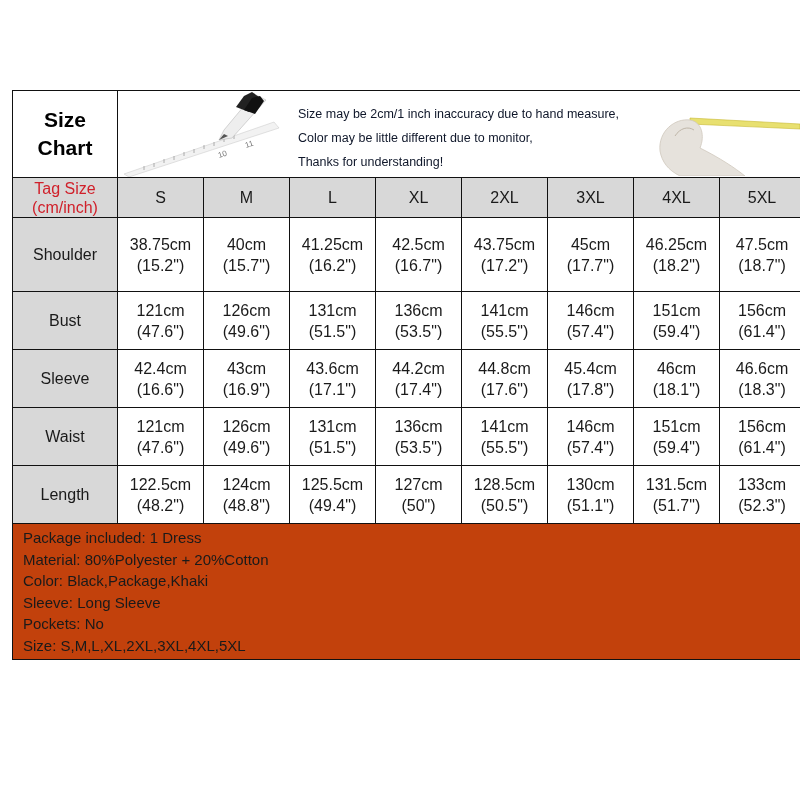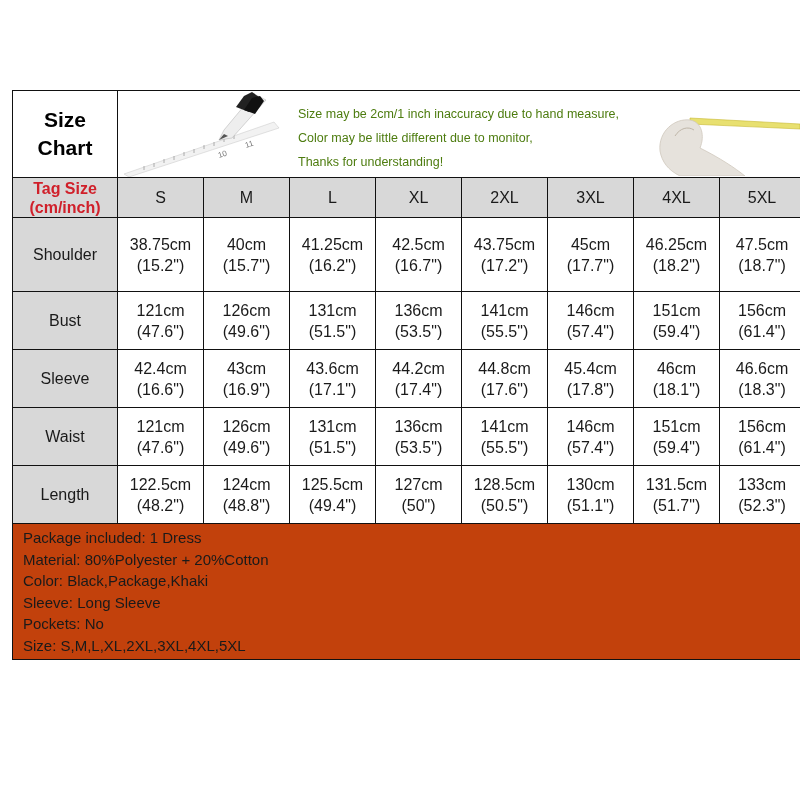--- a/index.html
+++ b/index.html
@@ -5,23 +5,23 @@
   html, body { margin:0; padding:0; background:#ffffff; }
   body { width:800px; height:800px; position:relative; overflow:hidden;
          font-family:"Liberation Sans", sans-serif; color:#1a1a1a; }
   #chart { position:absolute; left:12px; top:90px; width:792px; border-collapse:collapse;
            table-layout:fixed; }
   #chart td { border:1.5px solid #111; text-align:center; vertical-align:middle;
               padding:0; font-size:16px; line-height:21px; }
   .gray { background:#d8d8d8; }
   .white { background:#ffffff; }
   .title-cell { font-weight:bold; font-size:21px !important; line-height:28px !important; color:#000; }
-  .tag-label { color:#d0202a; font-size:16px; line-height:19px !important;font-weight:bold; }
+  .tag-label { color:#d0202a; font-size:16px; line-height:19px !important; }
   .banner { position:relative; height:85px; background:#fff; overflow:hidden; }
-  .banner-notes { position:absolute; left:180px; top:10px; text-align:left; color:#4d7c0f;
+  .banner-notes { position:absolute; left:180px; top:10px; text-align:left; color:#0f172a;
                   font-size:12.5px; line-height:24px; }
   .footer { text-align:left !important; padding:3px 10px !important; font-size:15px !important;
             line-height:21.5px !important; background:#c2410c; }
   .footer div { white-space:nowrap; }
   .pencil { position:absolute; left:6px; top:0; width:170px; height:85px; }
   .hand { position:absolute; right:4px; top:4px; width:150px; height:80px; }
 </style>
 </head>
 <body>
 

